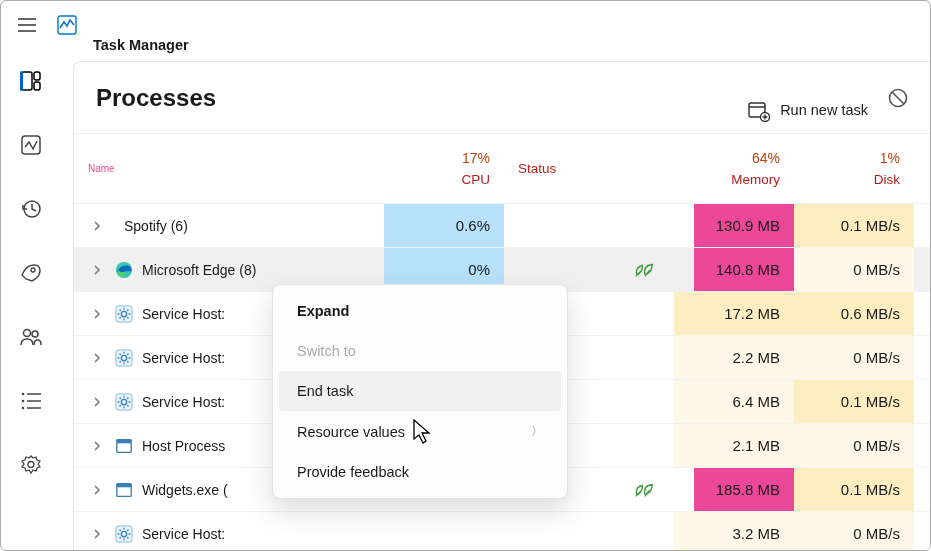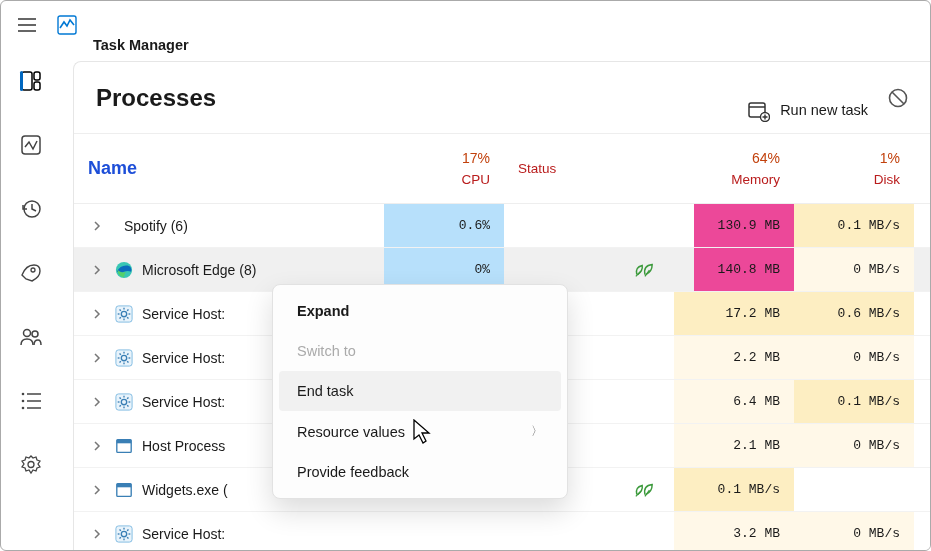--- a/index.html
+++ b/index.html
@@ -64,26 +64,26 @@
   .block-icon { color:#555; }
   
   .table { width:100%; }
   .thead, .trow { display:grid; grid-template-columns: 310px 120px 170px 120px 120px; align-items:center; }
   .thead { height:70px; border-bottom:1px solid #eee; padding:0; }
   .th { padding: 10px 14px; text-align:left; font-size:13px; color:#666; display:flex; flex-direction:column; justify-content:center; gap:6px;}
   .th.r { text-align:right; align-items:flex-end;}
   .th .pct { font-size:14px; color:#c2410c; font-weight:400;}
   .th .lbl { font-size:13.5px; color:#b91c1c; }
   .th-name { justify-content:flex-end; }
-  .th-name .lbl { color:#1d4ed8; font-size:18px;font-weight:bold; }
+  .th-name .lbl { color:#ec4899; font-size:10px; }
   .trow { height:44px; border-bottom:1px solid #f2f2f2; }
   .trow.sel { background:#f0f0f0; }
   .cell { padding: 0 14px; display:flex; align-items:center; height:100%;}
   .cell.name { gap:9px; }
-  .cell.r { justify-content:flex-end; font-size:13px;font-family:Liberation Mono, monospace;}
+  .cell.r { justify-content:flex-end; font-size:15px;}
   .cell.status { justify-content:flex-end; padding-right:20px;}
   .expander { width:18px; color:#777; display:flex; justify-content:center;}
   .procicon { width:18px; height:18px; }
   .heat-0 { background:#fff8e8; }
   .heat-1 { background:#fdeec2;padding-left:11px; }
   .heat-2 { background:#b7e0fb; }
   .heat-3 { background:#ec4899;margin-left:20px; }
   .heat-d0 { background:#fff8e8; }
   .heat-d1 { background:#fdeec2; }
   
@@ -400,20 +400,21 @@
           <div class="cell status">
             <span>
               <svg width="20" height="18" viewBox="0 0 22 18" class="leaf">
                 <path d="M3 14 Q1 6 9 4 Q10 10 4 14" fill="none" stroke="currentColor" stroke-width="1.6"></path>
                 <path d="M12 14 Q10 4 20 3 Q20 11 13 14" fill="none" stroke="currentColor" stroke-width="1.6"></path>
                 <line x1="2" y1="16" x2="7" y2="11" stroke="currentColor" stroke-width="1.4"></line>
                 <line x1="12" y1="16" x2="17" y2="9" stroke="currentColor" stroke-width="1.4"></line>
               </svg>
             </span>
           </div>
+          <div class="cell r heat-3">185.8 MB</div>
           <div class="cell r heat-d1">0.1 MB/s</div>
         </div>
         <div class="trow">
           <div class="cell name">
             <span class="expander">
               <svg width="10" height="10" viewBox="0 0 10 10">
                 <polyline points="3,1 7,5 3,9" fill="none" stroke="#777" stroke-width="1.5"></polyline>
               </svg>
             </span>
             <span>

